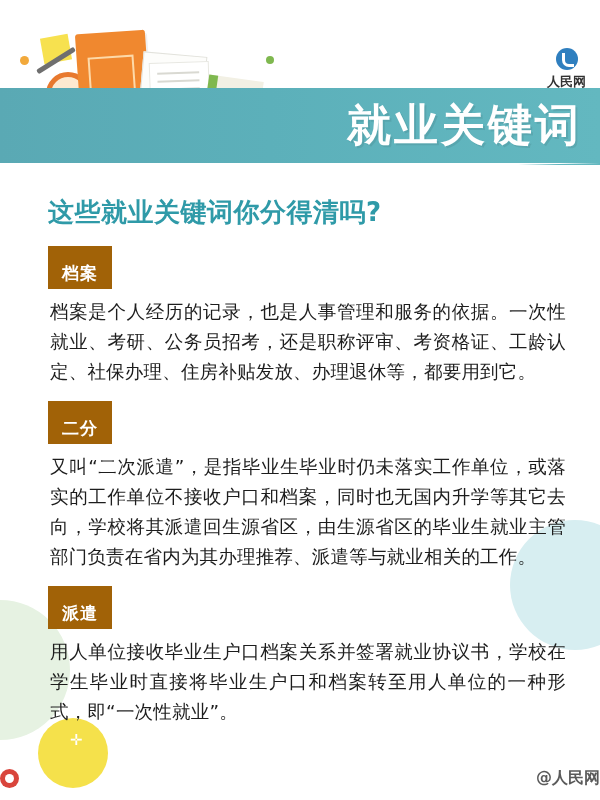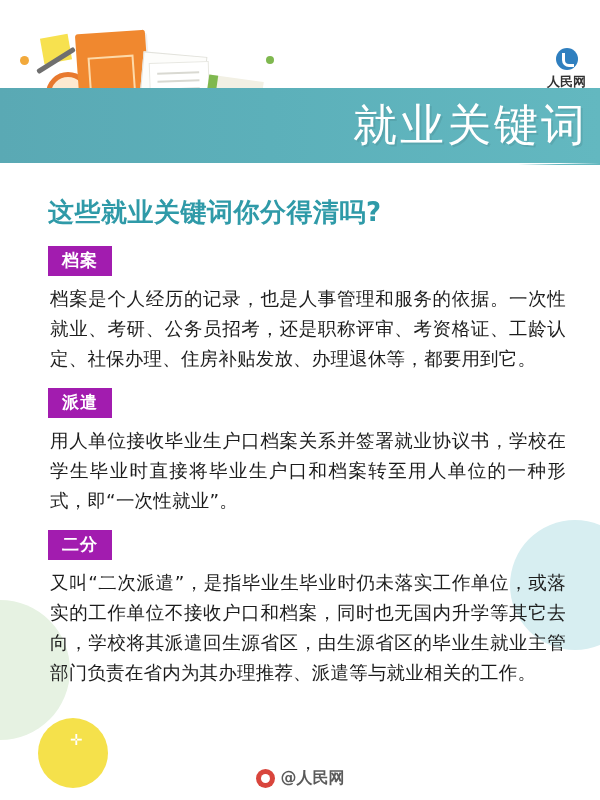--- a/index.html
+++ b/index.html
@@ -82,24 +82,24 @@
     position: absolute;
     left: 0;
     bottom: -12px;
     width: 600px;
     height: 14px;
     background: #ffffff;
     clip-path: polygon(0 0, 0 100%, 100% 0);
   }
   .band-title {
     position: absolute;
-    right: 12px;
+    right: 18px;
     top: 96px;
     font-size: 44px;
-    font-weight: normal;
+    font-weight: bold;
     color: #ffffff;
     letter-spacing: 3px;
     font-family: "DejaVu Sans", sans-serif;
     text-shadow: 2px 2px 0 rgba(0,0,0,0.08);
   }
   
   .logo {
     position: absolute;
     right: 14px;
     top: 48px;
@@ -235,25 +235,25 @@
     color: #2f9aa8;
     font-size: 26px;
     font-weight: bold;
     letter-spacing: 0.5px;
     margin: 16px 0 16px 18px;
     font-family: "DejaVu Sans", sans-serif;
   }
   .section { margin-bottom: 6px; }
   .tag {
     display: inline-block;
-    background: #a21caf;
+    background: #a16207;
     color: #ffffff;
     font-size: 17px;
     font-weight: bold;
-    padding: 3px 14px 4px 14px;
+    padding: 16px 14px 4px 14px;
     margin-left: 18px;
     letter-spacing: 1px;
     font-family: "DejaVu Sans", sans-serif;
   }
   .body-text {
     margin: 8px 0 14px 20px;
     font-size: 18.5px;
     line-height: 1.62;
     color: #1d1d1d;
     font-family: "DejaVu Sans", serif;
@@ -264,21 +264,21 @@
 
   
   .footer {
     position: absolute;
     left: 0;
     bottom: 0;
     width: 600px;
     height: 44px;
     display: flex;
     align-items: center;
-    justify-content: center;
+    justify-content: space-between;
     gap: 6px;
     background: transparent;
     z-index: 4;
   }
   .weibo-eye {
     width: 19px; height: 19px; border-radius: 50%;
     background: #d9453c; position: relative;
   }
   .weibo-eye:after {
     content: ""; position: absolute; left: 5px; top: 5px;
@@ -339,27 +339,27 @@
   <div class="content">
 
     <div class="headline">这些就业关键词你分得清吗?</div>
 
     <div class="section">
       <div class="tag">档案</div>
       <div class="body-text">档案是个人经历的记录，也是人事管理和服务的依据。一次性就业、考研、公务员招考，还是职称评审、考资格证、工龄认定、社保办理、住房补贴发放、办理退休等，都要用到它。</div>
     </div>
 
     <div class="section">
+      <div class="tag">二分</div>
+      <div class="body-text">又叫“二次派遣”，是指毕业生毕业时仍未落实工作单位，或落实的工作单位不接收户口和档案，同时也无国内升学等其它去向，学校将其派遣回生源省区，由生源省区的毕业生就业主管部门负责在省内为其办理推荐、派遣等与就业相关的工作。</div>
+    </div>
+
+    <div class="section">
       <div class="tag">派遣</div>
       <div class="body-text">用人单位接收毕业生户口档案关系并签署就业协议书，学校在学生毕业时直接将毕业生户口和档案转至用人单位的一种形式，即“一次性就业”。</div>
-    </div>
-
-    <div class="section">
-      <div class="tag">二分</div>
-      <div class="body-text">又叫“二次派遣”，是指毕业生毕业时仍未落实工作单位，或落实的工作单位不接收户口和档案，同时也无国内升学等其它去向，学校将其派遣回生源省区，由生源省区的毕业生就业主管部门负责在省内为其办理推荐、派遣等与就业相关的工作。</div>
     </div>
 
   </div>
 
   <div class="footer">
     <div class="weibo-eye"></div>
     <div class="footer-text">@人民网</div>
   </div>
 
 </div>

